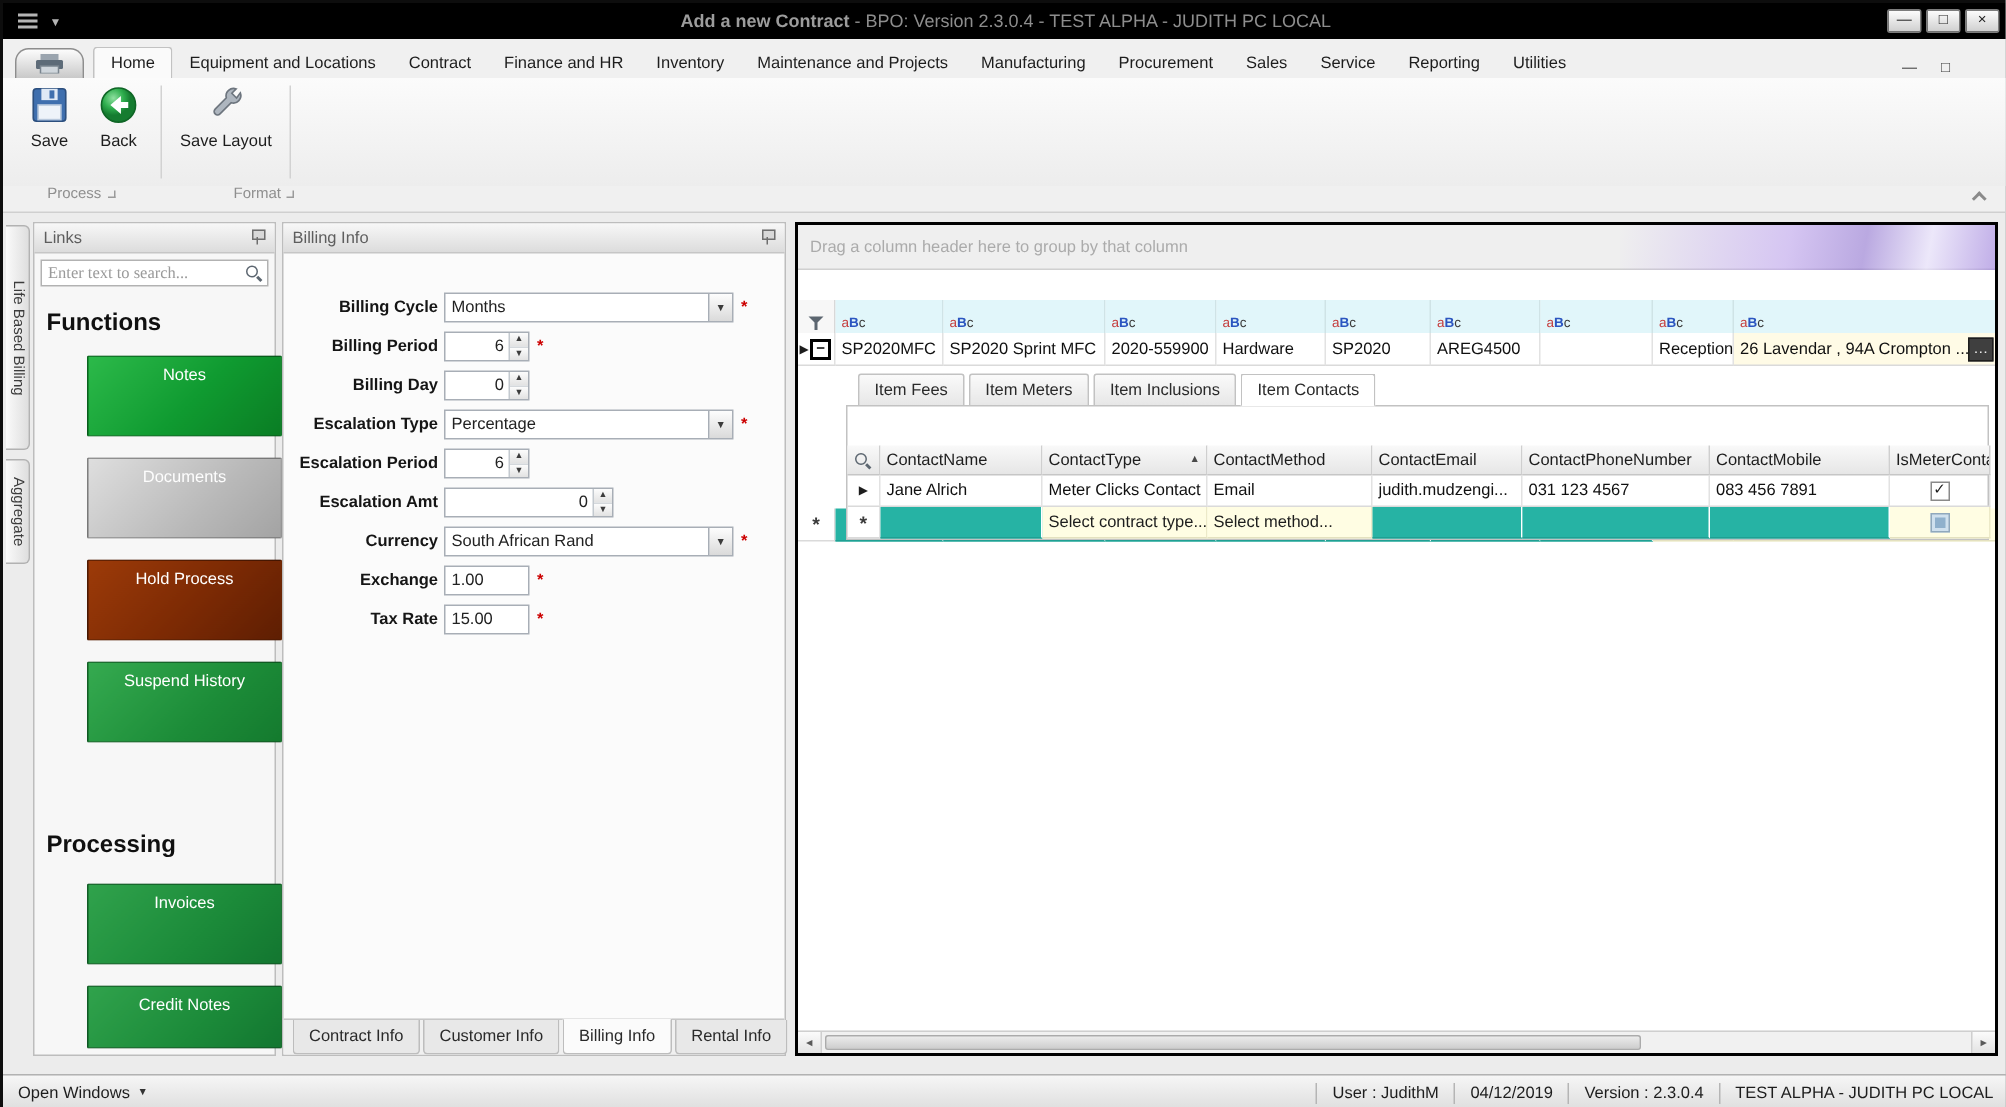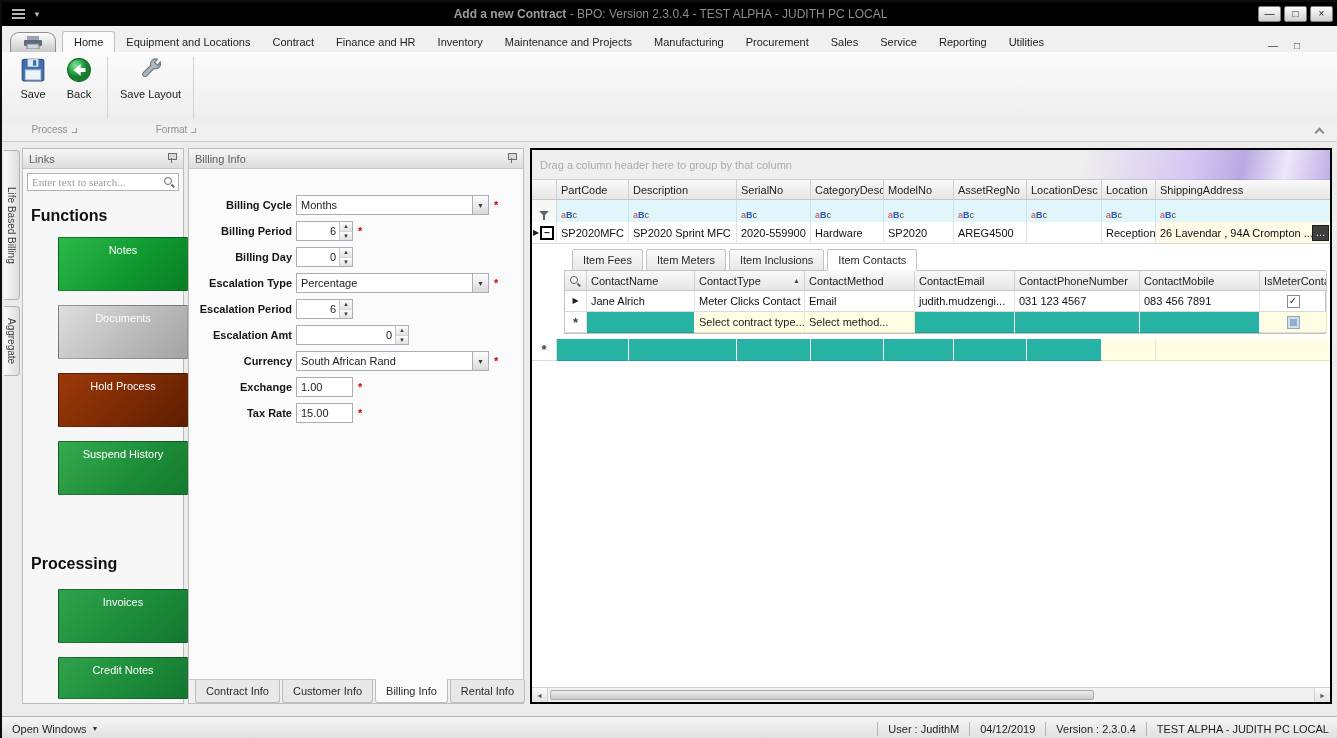--- a/index.html
+++ b/index.html
@@ -386,32 +386,20 @@
         <span class="btab">Rental Info</span>
       </div>
     </div>
 
     <div class="gridwrap">
       <div class="groupby">
         <span>Drag a column header here to group by that column</span>
         <span class="deco"></span>
       </div>
 
-      <div class="ghead">
-        <div class="gh c0"></div>
-        <div class="gh c1">PartCode</div>
-        <div class="gh c2">Description</div>
-        <div class="gh c3">SerialNo</div>
-        <div class="gh c4">CategoryDesc</div>
-        <div class="gh c5">ModelNo</div>
-        <div class="gh c6">AssetRegNo</div>
-        <div class="gh c7">LocationDesc</div>
-        <div class="gh c8">Location</div>
-        <div class="gh c9">ShippingAddress</div>
-      </div>
 
       <div class="gfilter">
         <div class="gf ind c0">
             <span class="funnel"></span>
           </div>
         <div class="gf c1">
             <span class="abc"><span class="la">a</span><span class="lb">B</span><span class="lc">c</span></span>
           </div>
         <div class="gf c2">
             <span class="abc"><span class="la">a</span><span class="lb">B</span><span class="lc">c</span></span>
@@ -459,21 +447,21 @@
       </div>
 
       <div class="detail">
         <div class="dtabs">
           <span class="dtab">Item Fees</span>
           <span class="dtab">Item Meters</span>
           <span class="dtab">Item Inclusions</span>
           <span class="dtab active">Item Contacts</span>
         </div>
         <div class="dgrid">
-          <div class="drow" style="height:20px;">
+          <div class="drow" style="height:20px;margin-top:26px;">
             <div class="dh d0">
                 <span class="mag" style="margin:0;"></span>
               </div>
             <div class="dh d1">ContactName</div>
             <div class="dh d2">
                 <span>ContactType</span>
                 <span class="sort">▲</span>
               </div>
             <div class="dh d3">ContactMethod</div>
             <div class="dh d4">ContactEmail</div>

